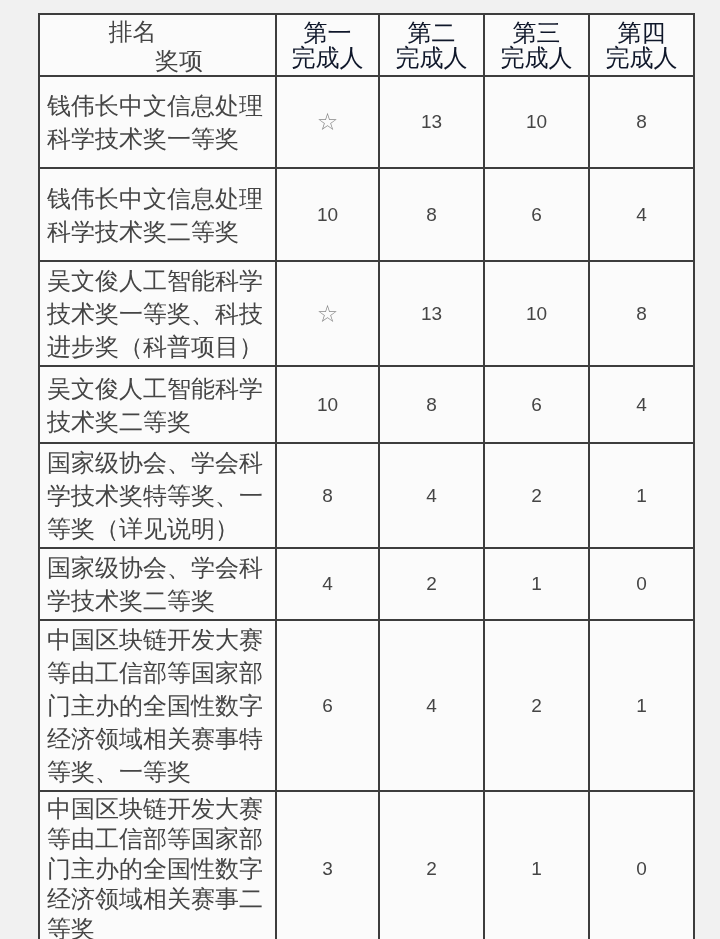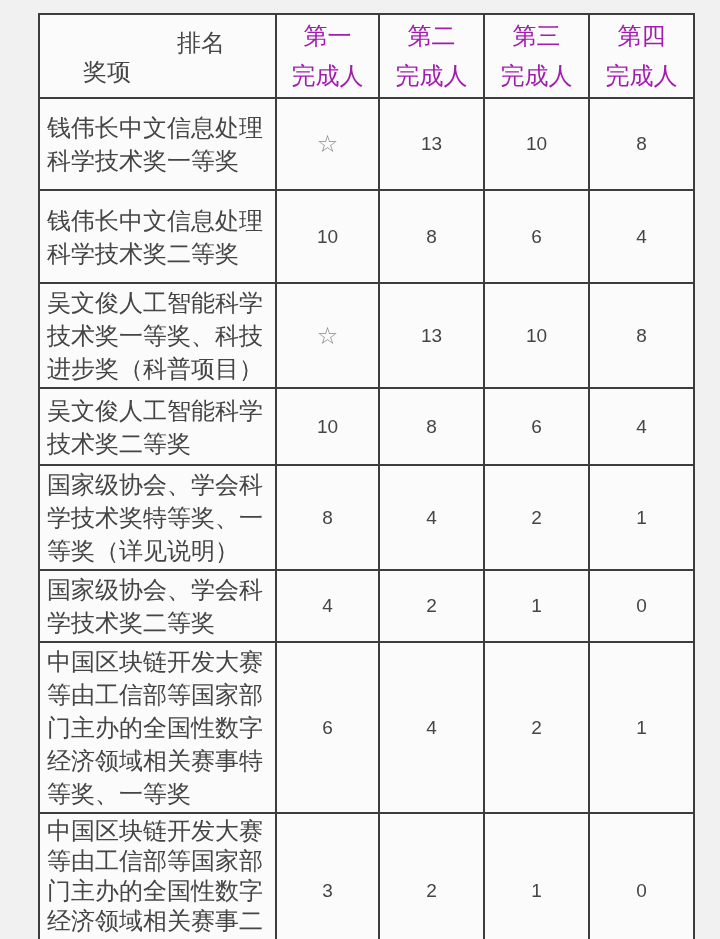--- a/index.html
+++ b/index.html
@@ -44,37 +44,38 @@
   tr.rh2 { height: 93px; }
   tr.rh3 { height: 103px; }
   tr.rh4 { height: 77px; }
   tr.rh5 { height: 104px; }
   tr.rh6 { height: 71px; }
   tr.rh7 { height: 169px; }
   tr.rh8 { height: 151px; }
 
   th.col-head {
     font-size: 24px;
-    line-height: 40px;
+    line-height: 25px;
     text-align: center;
     white-space: pre-line;
-    color: #a21caf;
+    color: #0f172a;
     margin-top: 40px;
   }
   th.corner {
     padding: 0;
   }
   .corner-inner {
     display: flex;
     flex-direction: column;
     justify-content: space-between;
     height: 56px;
     padding: 3px 0 1px 0;
     font-size: 24px;
     line-height: 27px;
+    align-items: center;
   }
   .corner-top {
     text-align: right;
     padding-right: 50px;
   }
   .corner-bottom {
     text-align: left;
     padding-left: 43px;
   }
   td.award {

